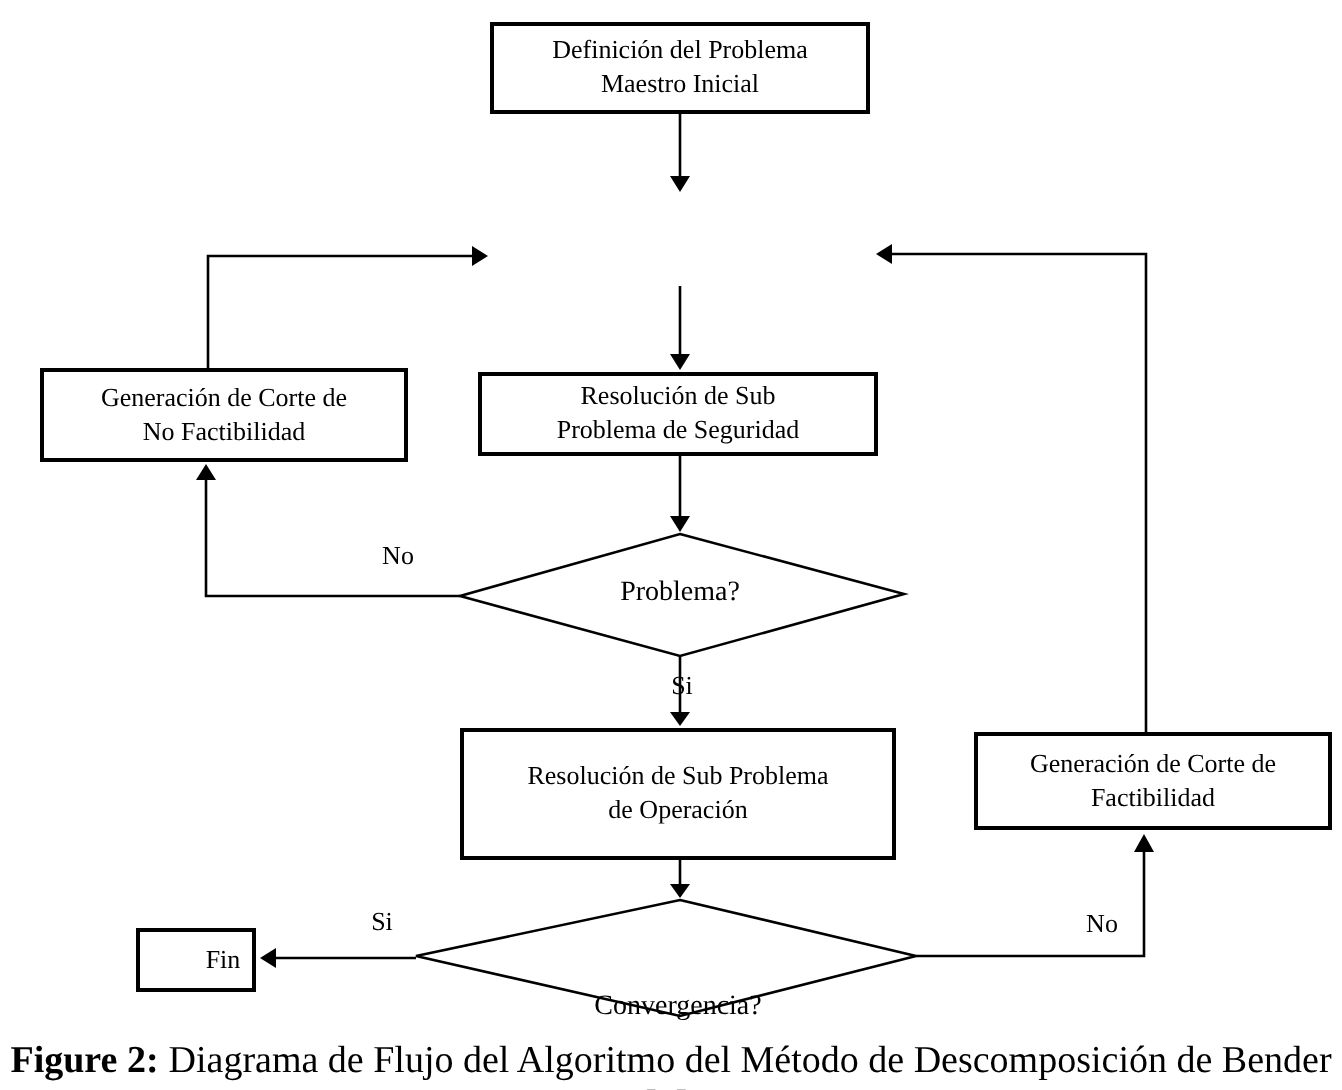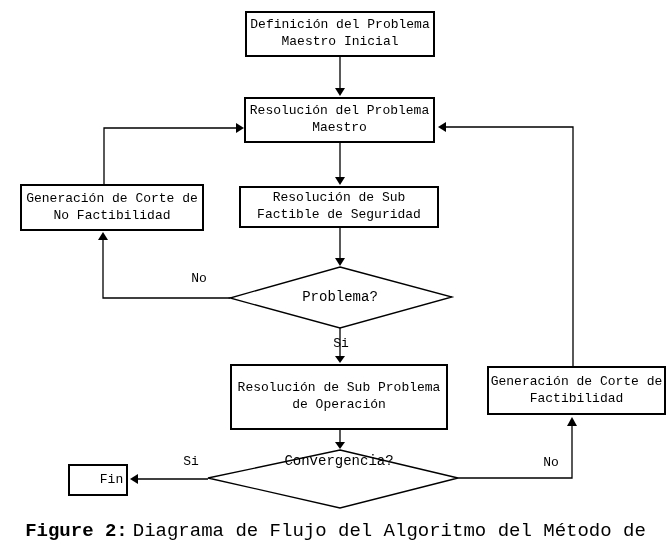--- a/index.html
+++ b/index.html
@@ -5,21 +5,21 @@
   html, body {
     margin: 0;
     padding: 0;
     background: #ffffff;
   }
   .canvas {
     position: relative;
     width: 671px;
     height: 545px;
     background: #ffffff;
-    font-family: Liberation Mono, monospace;
+    font-family: Liberation Serif, serif;
     color: #000000;
     overflow: hidden;
   }
   .connectors {
     position: absolute;
     left: 0;
     top: 0;
     z-index: 1;
   }
   .node {
@@ -44,21 +44,21 @@
   #node-factibilidad   { left: 487px; top: 366px; width: 179px; height: 49px; }
   #node-fin            { left: 68px;  top: 464px; width: 60px;  height: 32px; padding-left: 27px; }
   .diamond-label {
     position: absolute;
     transform: translate(-50%, -50%);
     font-size: 14px;
     white-space: nowrap;
     z-index: 3;
   }
   #label-factible     { left: 340px; top: 297px; }
-  #label-convergencia { left: 339px; top: 461px; }
+  #label-convergencia { left: 339px; top: 504px; }
   .edge-label {
     position: absolute;
     transform: translate(-50%, -50%);
     font-size: 13px;
     white-space: nowrap;
     z-index: 3;
     margin-left: 22px;
   }
   #edge-factible-no     { left: 177px; top: 278px; }
   #edge-factible-si     { left: 319px; top: 343px; }
@@ -115,28 +115,26 @@
       <polygon points="236,123 236,133 244,128"></polygon>
       <polygon points="567,426 577,426 572,417"></polygon>
       <polygon points="446,122 446,132 438,127"></polygon>
       <polygon points="138,474 138,484 130,479"></polygon>
     </g>
   </svg>
 
   <div class="node" id="node-inicial">Definición del Problema
 Maestro Inicial</div>
 
-  <div class="node" id="node-maestro">Resolución del Problema
-Maestro</div>
 
   <div class="node" id="node-no-factibilidad">Generación de Corte de
 No Factibilidad</div>
 
   <div class="node" id="node-seguridad">Resolución de Sub
-Factible de Seguridad</div>
+Problema de Seguridad</div>
 
   <div class="node" id="node-operacion">Resolución de Sub Problema
 de Operación</div>
 
   <div class="node" id="node-factibilidad">Generación de Corte de
 Factibilidad</div>
 
   <div class="node" id="node-fin">Fin</div>
 
   <div class="diamond-label" id="label-factible">Problema?</div>

